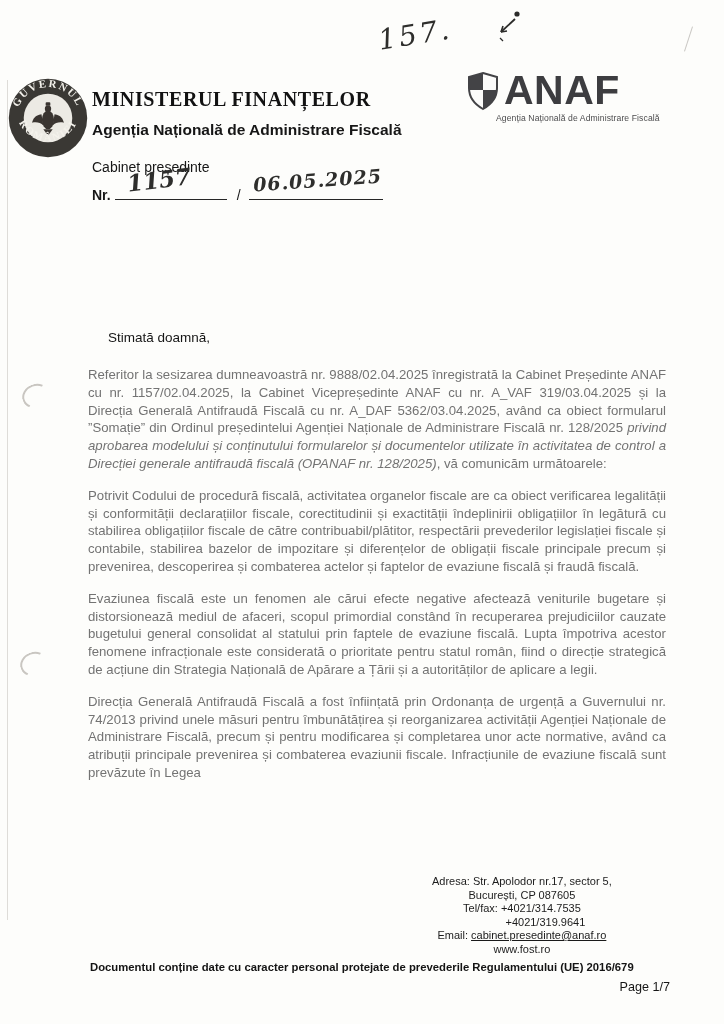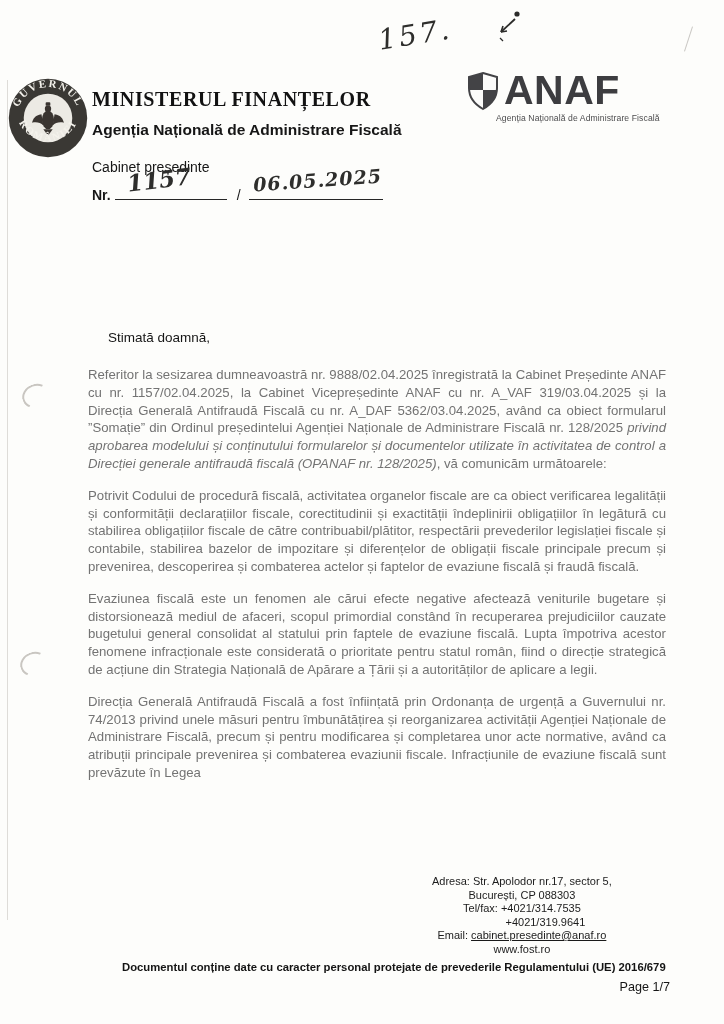--- a/index.html
+++ b/index.html
@@ -41,21 +41,21 @@
   .salutation{position:absolute;left:108px;top:330px;font-size:13.5px;}
   
   .body-text{position:absolute;left:88px;top:366px;width:578px;}
   .body-text p{margin:0 0 14px 0;font-size:13.2px;line-height:17.8px;text-align:justify;color:#737373;}
   .ital{font-style:italic;}
   
   .contact{position:absolute;left:432px;top:875px;font-size:11px;line-height:13.5px;color:#1c1c1c;text-align:center;}
   .phone2{padding-left:47px;}
   .email-link{color:#1a1a1a;}
   
-  .disclaimer{position:absolute;left:90px;top:961px;font-size:11.3px;font-weight:bold;color:#141414;margin-left:32px;}
+  .disclaimer{position:absolute;left:90px;top:961px;font-size:11.3px;font-weight:bold;color:#141414;}
   .page-num{position:absolute;right:54px;top:980px;font-size:12.6px;}
 </style>
 </head>
 <body>
 
 <div class="page">
 
   <div class="scan-vline"></div>
   <div class="punch punch1"></div>
   <div class="punch punch2"></div>
@@ -120,21 +120,21 @@
 
   <div class="body-text">
     <p><span>Referitor la sesizarea dumneavoastră nr. 9888/02.04.2025 înregistrată la Cabinet Președinte ANAF cu nr. 1157/02.04.2025, la Cabinet Vicepreședinte ANAF cu nr. A_VAF 319/03.04.2025 și la Direcția Generală Antifraudă Fiscală cu nr. A_DAF 5362/03.04.2025, având ca obiect formularul ”Somație” din Ordinul președintelui Agenției Naționale de Administrare Fiscală nr. 128/2025 </span><span class="ital">privind aprobarea modelului și conținutului formularelor și documentelor utilizate în activitatea de control a Direcției generale antifraudă fiscală (OPANAF nr. 128/2025)</span><span>, vă comunicăm următoarele:</span></p>
     <p>Potrivit Codului de procedură fiscală, activitatea organelor fiscale are ca obiect verificarea legalității și conformității declarațiilor fiscale, corectitudinii și exactității îndeplinirii obligațiilor în legătură cu stabilirea obligațiilor fiscale de către contribuabil/plătitor, respectării prevederilor legislației fiscale și contabile, stabilirea bazelor de impozitare și diferențelor de obligații fiscale principale precum și prevenirea, descoperirea și combaterea actelor și faptelor de evaziune fiscală și fraudă fiscală.</p>
     <p>Evaziunea fiscală este un fenomen ale cărui efecte negative afectează veniturile bugetare și distorsionează mediul de afaceri, scopul primordial constând în recuperarea prejudiciilor cauzate bugetului general consolidat al statului prin faptele de evaziune fiscală. Lupta împotriva acestor fenomene infracționale este considerată o prioritate pentru statul român, fiind o direcție strategică de acțiune din Strategia Națională de Apărare a Țării și a autorităților de aplicare a legii.</p>
     <p>Direcția Generală Antifraudă Fiscală a fost înființată prin Ordonanța de urgență a Guvernului nr. 74/2013 privind unele măsuri pentru îmbunătățirea și reorganizarea activității Agenției Naționale de Administrare Fiscală, precum și pentru modificarea și completarea unor acte normative, având ca atribuții principale prevenirea și combaterea evaziunii fiscale. Infracțiunile de evaziune fiscală sunt prevăzute în Legea</p>
   </div>
 
   <div class="contact">
     <div>Adresa: Str. Apolodor nr.17, sector 5,</div>
-    <div>București, CP 088303</div>
+    <div>București, CP 087605</div>
     <div>Tel/fax: +4021/314.7535</div>
     <div class="phone2">+4021/319.9641</div>
     <div><span>Email: </span><a href="#" class="email-link">cabinet.presedinte@anaf.ro</a></div>
     <div>www.fost.ro</div>
   </div>
 
   <div class="disclaimer">Documentul conține date cu caracter personal protejate de prevederile Regulamentului (UE) 2016/679</div>
   <div class="page-num">Page 1/7</div>
 
 </div>

